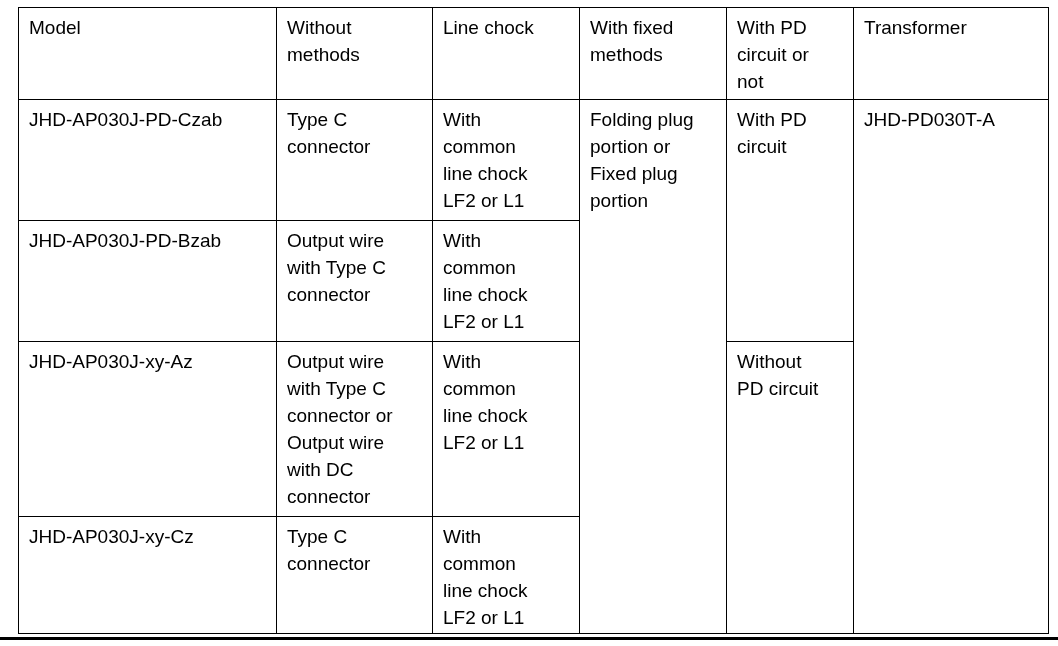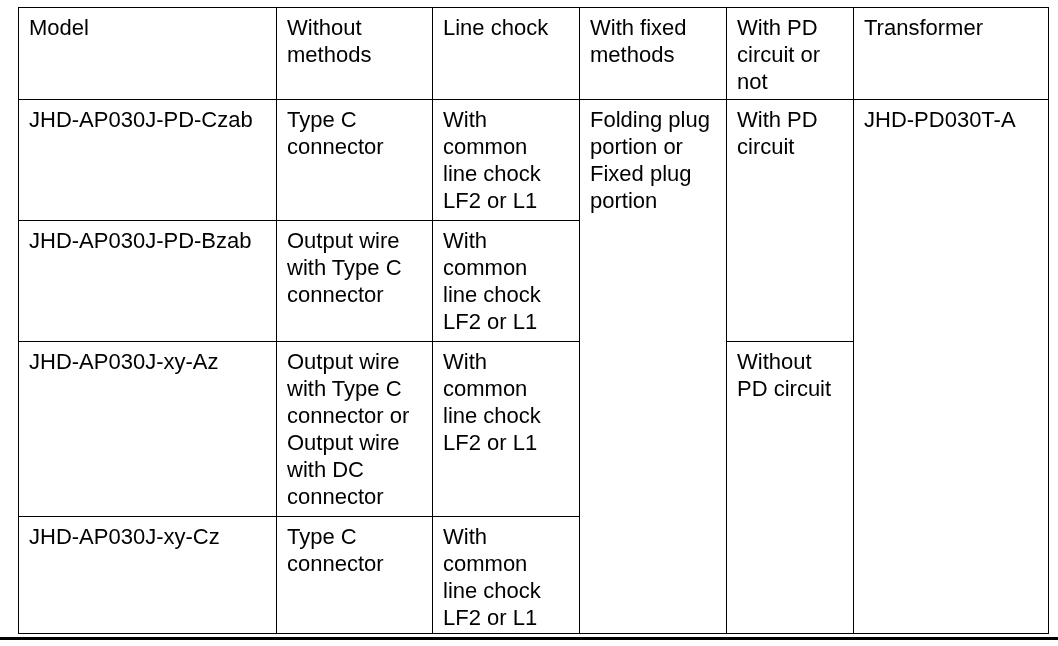--- a/index.html
+++ b/index.html
@@ -26,21 +26,21 @@
     border-collapse: collapse;
     table-layout: fixed;
   }
   table.spec th,
   table.spec td {
     border: 1.5px solid #000000;
     vertical-align: top;
     text-align: left;
     padding: 6px 10px 0 10px;
     font-weight: 400;
-    font-size: 22px;
+    font-size: 19px;
     line-height: 27px;
     color: #000000;
     white-space: pre-line;
     overflow: hidden;
   }
   tr.rh { height: 92px; }
   tr.r1 { height: 121px; margin-left: 20px; }
   tr.r2 { height: 121px; }
   tr.r3 { height: 175px; }
   tr.r4 { height: 117px; }

